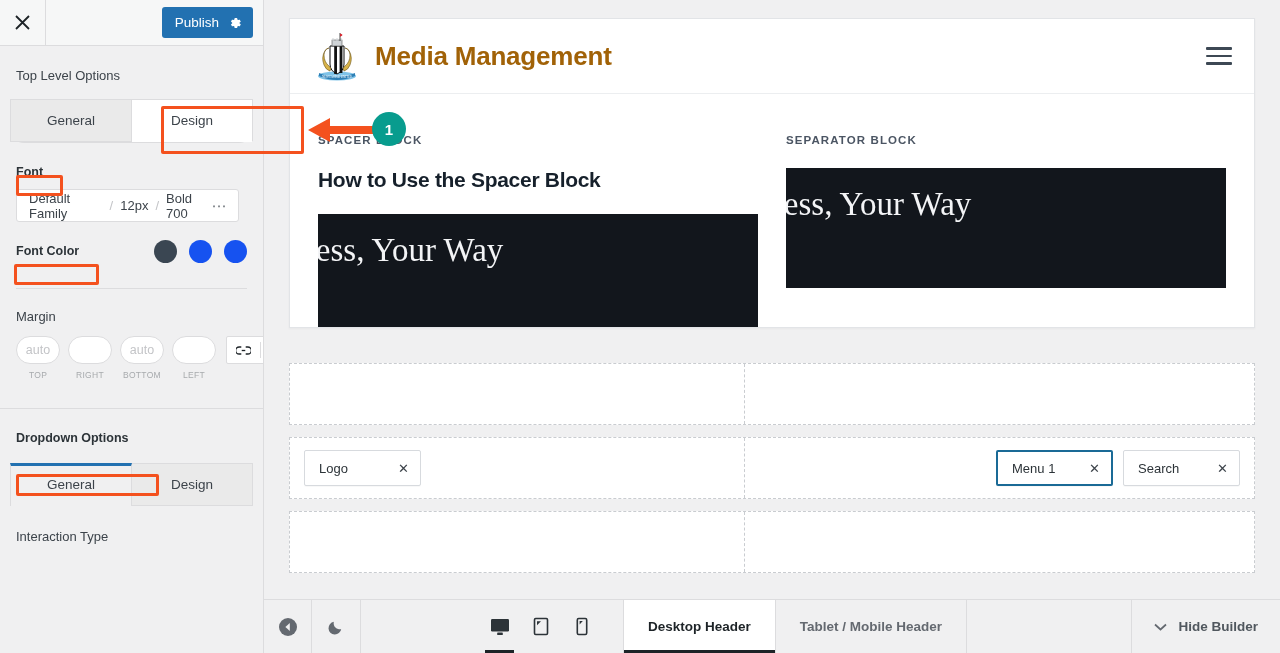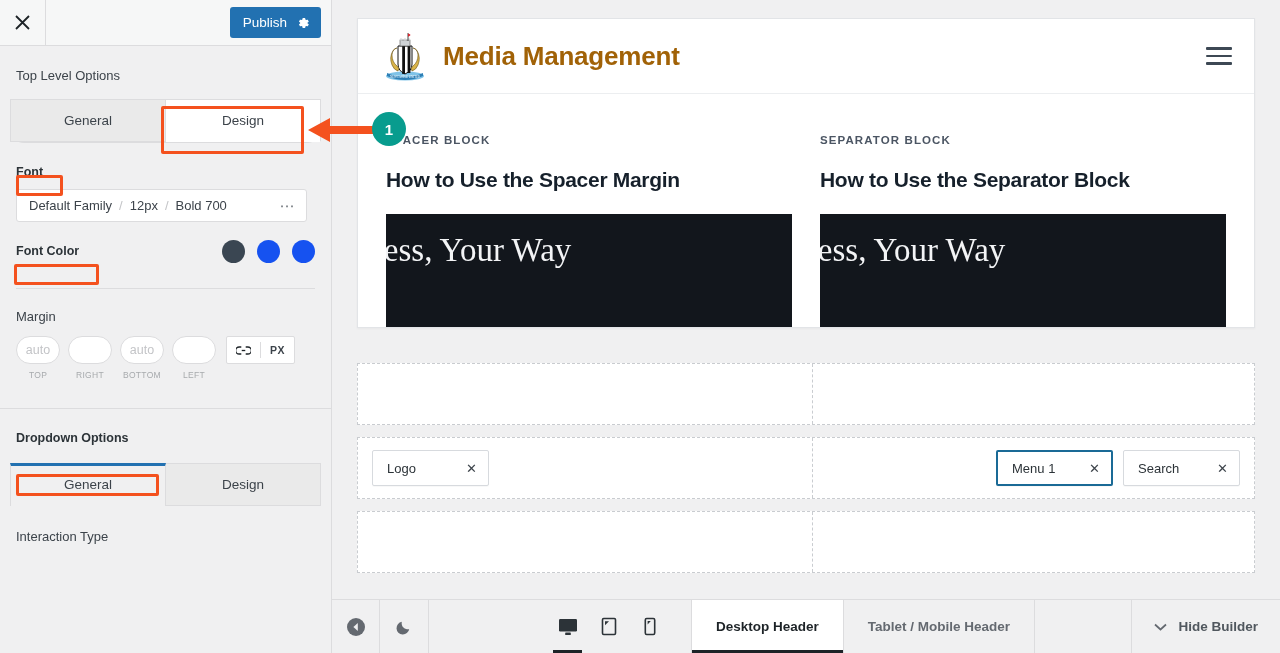--- a/index.html
+++ b/index.html
@@ -7,21 +7,21 @@
     width: 1280px; height: 653px;
     font-family: "Liberation Sans", sans-serif;
     background: #f0f0f1;
     overflow: hidden;
   }
 
   #app { position: relative; width: 1280px; height: 653px; display: flex; }
 
   
   .panel {
-    width: 332px; height: 653px;
+    width: 264px; height: 653px;
     background: #f0f0f1;
     border-right: 1px solid #dcdcde;
     display: flex; flex-direction: column;
     position: relative;
   }
 
   .panel-topbar {
     height: 46px; min-height: 46px;
     background: #f6f7f7;
     border-bottom: 1px solid #dcdcde;
@@ -421,28 +421,27 @@
         <span class="hamburger">
           <span></span>
             <span></span>
             <span></span>
         </span>
       </div>
 
       <div class="cards-row">
         <div class="post-card">
           <div class="post-kicker">SPACER BLOCK</div>
-          <div class="post-title">How to Use the Spacer Margin</div>
+          <div class="post-title">How to Use the Spacer Block</div>
           <div class="post-thumb">
             <span class="thumbtext">dPress, Your Way</span>
           </div>
         </div>
         <div class="post-card">
           <div class="post-kicker">SEPARATOR BLOCK</div>
-          <div class="post-title">How to Use the Separator Block</div>
           <div class="post-thumb">
             <span class="thumbtext">dPress, Your Way</span>
           </div>
         </div>
       </div>
     </div>
 
     <div class="builder">
       <div class="brow">
         <div class="bzone left"></div>

